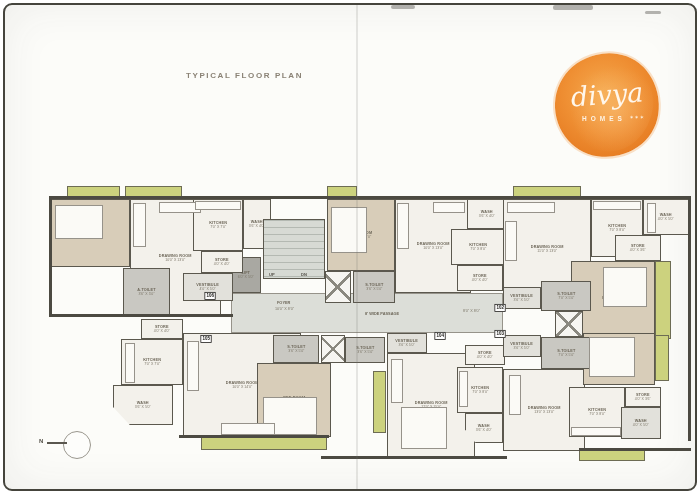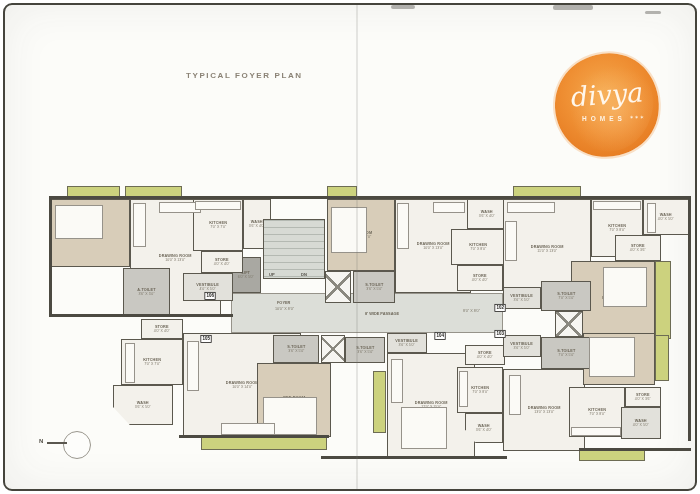--- a/index.html
+++ b/index.html
@@ -55,21 +55,21 @@
   
   .fold{position:absolute;left:351px;top:0;width:2px;height:100%;background:rgba(110,110,104,.16);}
   .smudge{position:absolute;background:#5f5e58;opacity:.45;border-radius:2px;}
 </style>
 </head>
 <body>
 
 <div class="stage">
   <div class="page">
 
-    <div class="subtitle">TYPICAL FOYER PLAN</div>
+    <div class="subtitle">TYPICAL FLOOR PLAN</div>
 
     <div class="logo">
       <div class="blob"></div>
       <div class="logo-name">divya</div>
       <div class="logo-sub">HOMES</div>
       <div class="logo-stars">✶✶✶</div>
     </div>
 
     <div id="plan">
         <div class="room f-balc" style="left: 62px; top: 181px; width: 53px; height: 13px;"></div>

